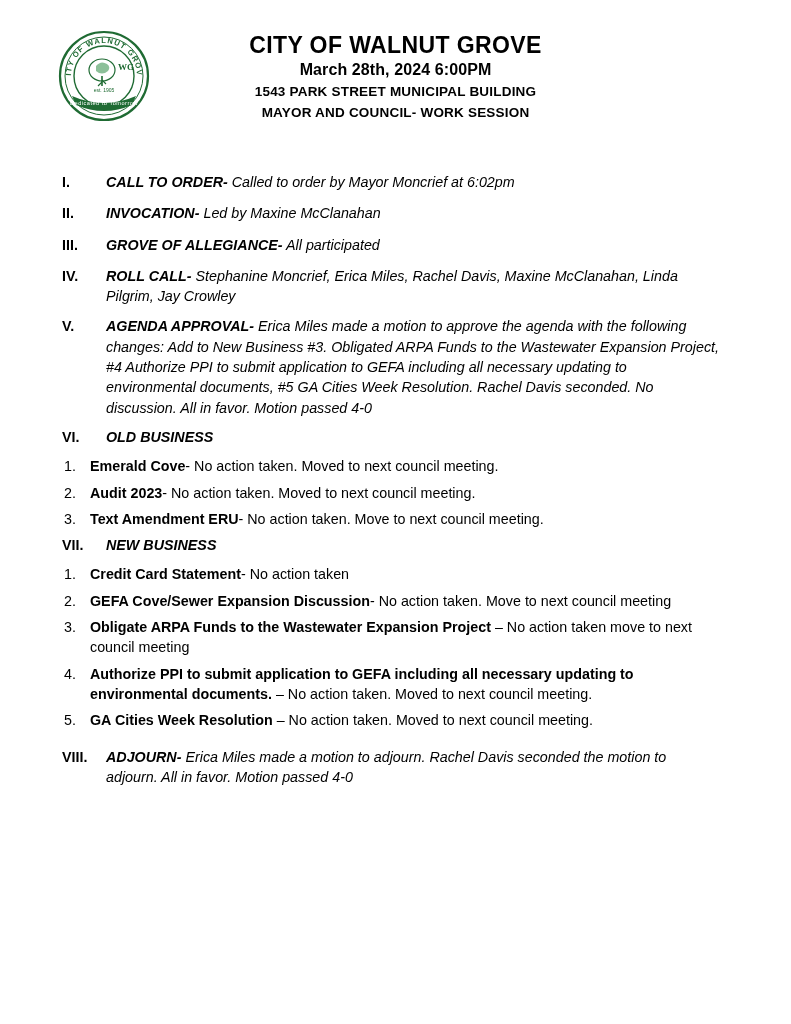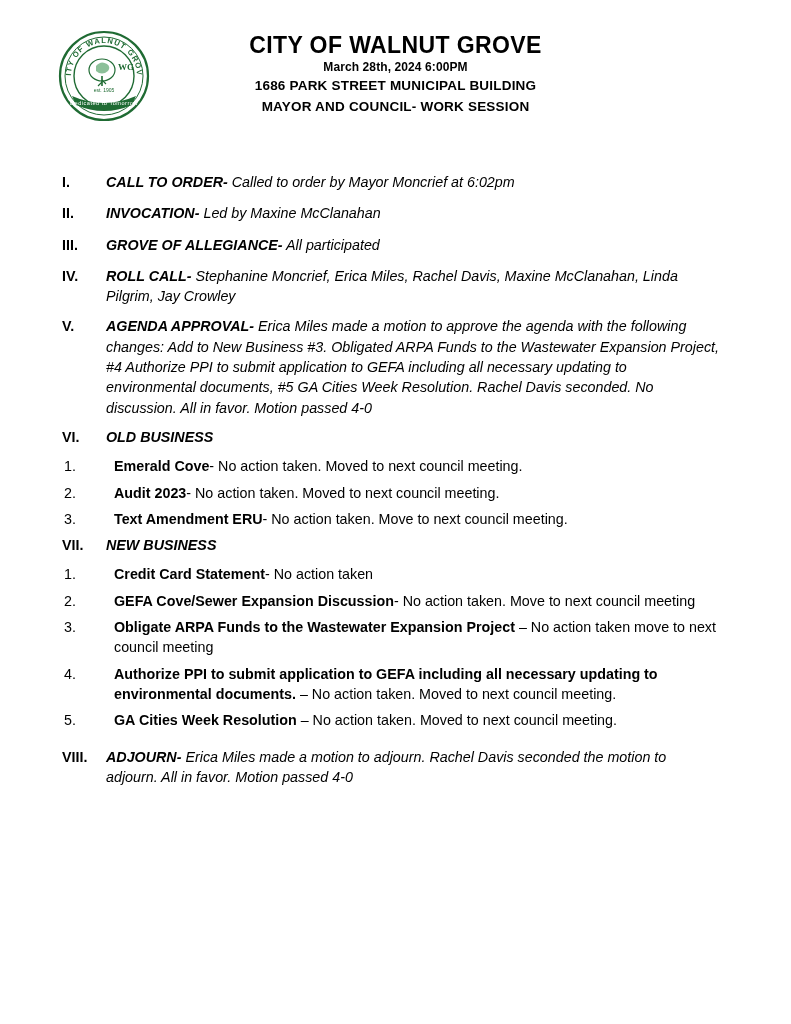--- a/index.html
+++ b/index.html
@@ -39,21 +39,21 @@
     text-align: center;
     padding-top: 10px;
   }
   .doc-title {
     font-size: 23px;
     font-weight: bold;
     letter-spacing: 0.4px;
     line-height: 1.15;
   }
   .doc-sub {
-    font-size: 12px;
+    font-size: 16px;
     font-weight: bold;
     line-height: 1.5;
     letter-spacing: 0.1px;
   }
   .doc-sub2 {
     font-size: 13.5px;
     font-weight: bold;
     line-height: 1.55;
     letter-spacing: 0.2px;
   }
@@ -98,21 +98,20 @@
     margin-bottom: 6px;
     padding-left: 16px;
   }
   .sublist li .num {
     width: 26px;
     flex: 0 0 26px;
   }
   .sublist li .sub-content {
     flex: 1 1 auto;
     padding-right: 16px;
-    margin-left: 24px;
   }
   .section-head {
     margin-bottom: 4px;
   }
   .gap-top { margin-top: 16px; }
 </style>
 </head>
 <body>
 
 <div class="page">
@@ -139,21 +138,21 @@
         <text x="46" y="62" font-family="Liberation Sans, sans-serif" font-size="5" fill="#1f6b33" text-anchor="middle">est. 1905</text>
 
         <path d="M14 66 q32 14 64 0 l-4 9 q-28 12 -56 0 z" fill="#1f6b33"></path>
         <text x="46" y="75" font-family="Liberation Sans, sans-serif" font-size="5.6" fill="#ffffff" text-anchor="middle" letter-spacing="0.5">Dedicated to Tomorrow</text>
       </svg>
     </div>
 
     <div class="title-block">
       <div class="doc-title">CITY OF WALNUT GROVE</div>
       <div class="doc-sub">March 28th, 2024 6:00PM</div>
-      <div class="doc-sub2">1686 PARK STREET MUNICIPAL BUILDING</div>
+      <div class="doc-sub2">1543 PARK STREET MUNICIPAL BUILDING</div>
       <div class="doc-sub2">MAYOR AND COUNCIL-  WORK SESSION</div>
     </div>
   </div>
 
   <div class="body">
 
     <div class="item">
       <div class="numeral">I.</div>
       <div class="content">
         <span class="lbl">CALL TO ORDER-</span><span class="txt"> Called to order by Mayor Moncrief at 6:02pm</span>

